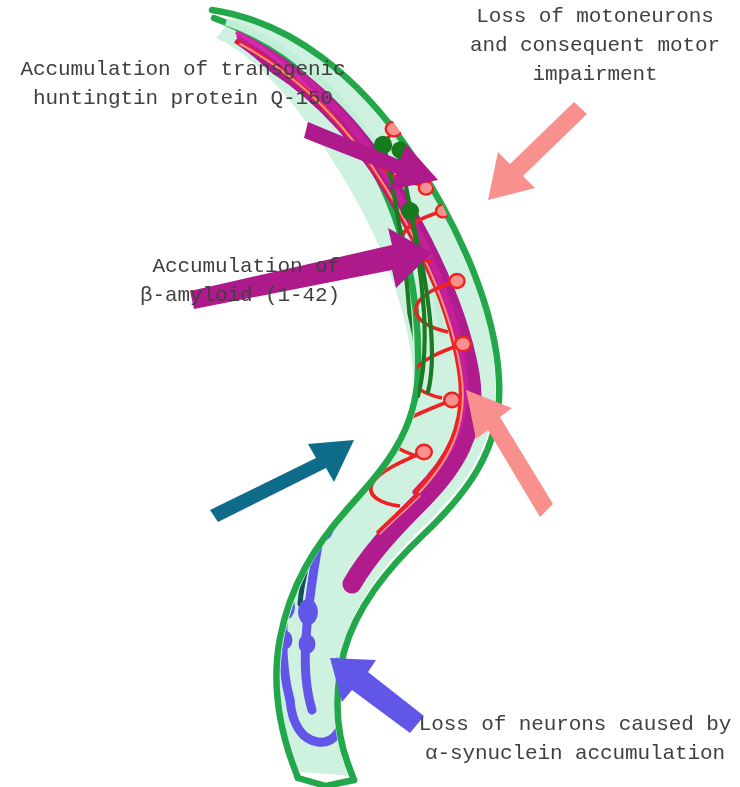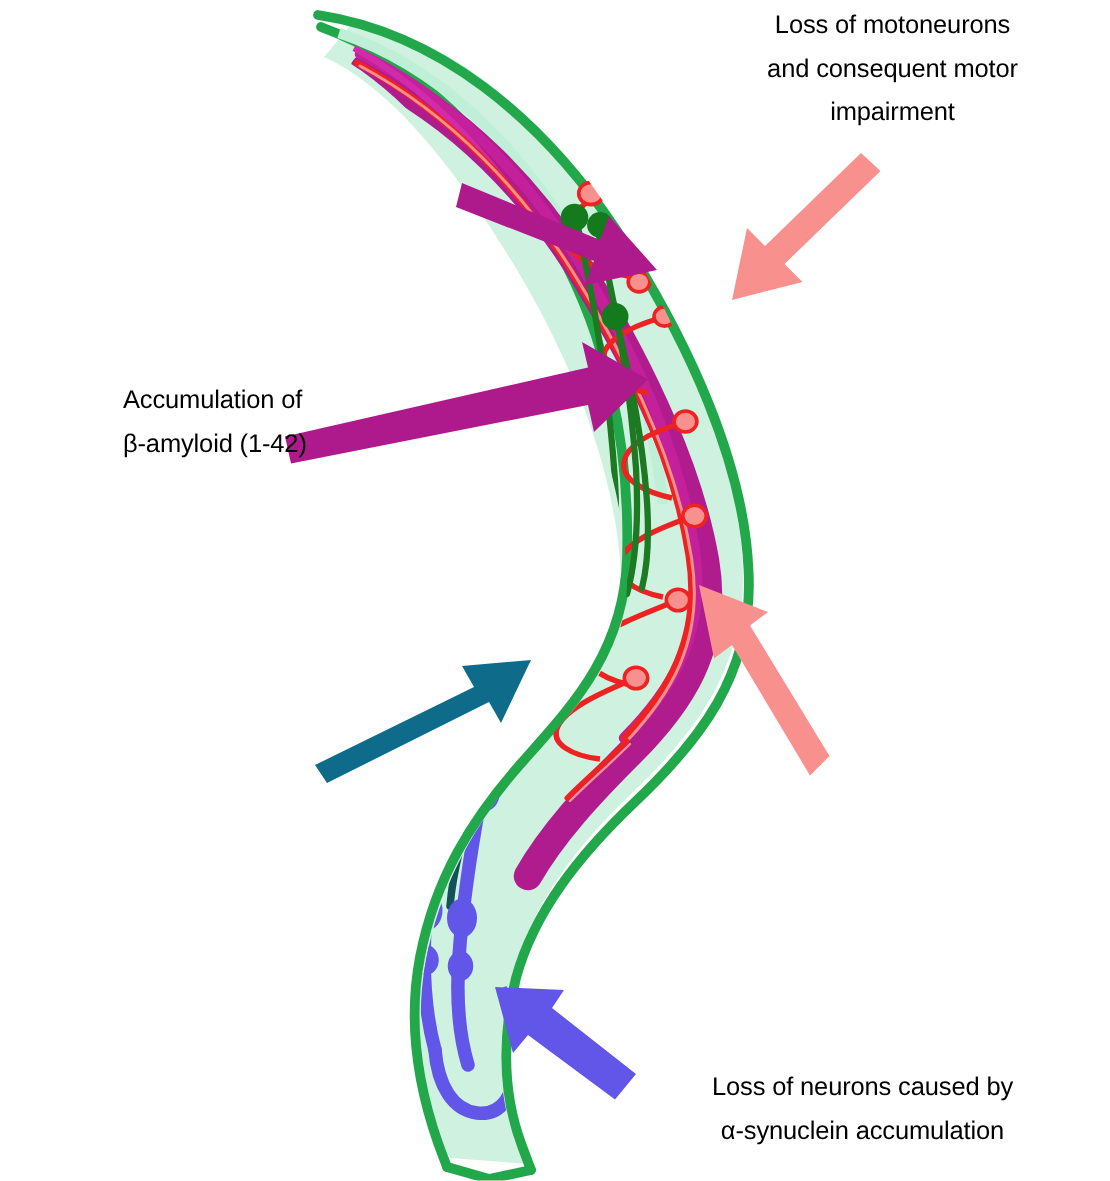--- a/index.html
+++ b/index.html
@@ -6,31 +6,31 @@
   html,body{margin:0;padding:0;background:#ffffff;}
   body{
     width:740px;height:787px;position:relative;overflow:hidden;
     font-family:"Liberation Sans","DejaVu Sans",sans-serif;
     color:#000;
   }
   #stage{position:absolute;inset:0;width:740px;height:787px;}
   svg#figure{position:absolute;left:0;top:0;width:740px;height:787px;display:block;}
   .lbl{
     position:absolute;
-    font-family:Liberation Sans, sans-serif;
-    font-size:17px;
+    font-family:Liberation Mono, monospace;
+    font-size:21px;
     line-height:29px;
-    color:#000000;
+    color:#404040;
     white-space:pre;
     letter-spacing:-0.1px;
   }
   .lbl.c{text-align:center;}
   #lbl-hd{left:8px;  top:55px;  width:350px; text-align:center;}
   #lbl-mn{left:452px;top:2px;   width:286px; text-align:center;}
-  #lbl-ab{left:82px; top:252px; width:258px; text-align:left;}
+  #lbl-ab{left:82px; top:252px; width:258px; text-align:right;}
   #lbl-lrrk{left:2px;top:472px; width:216px; text-align:center;}
   #lbl-sod{left:395px;top:530px;width:310px; text-align:center;}
   #lbl-syn{left:414px;top:710px;width:322px; text-align:center;}
 </style>
 </head>
 <body>
 
 <div id="stage">
 
   <svg id="figure" viewBox="0 0 740 787">
@@ -231,20 +231,22 @@
       <path fill="#6156E8" stroke="none" d="M 424,716
                L 368,672
                L 376,660
                L 330,658
                L 342,702
                L 352,690
                L 410,733 Z"></path>
     </g>
   </svg>
 
+  <div class="lbl c" id="lbl-hd">Accumulation of transgenic
+huntingtin protein Q-150</div>
 
   <div class="lbl c" id="lbl-mn">Loss of motoneurons
 and consequent motor
 impairment</div>
 
   <div class="lbl c" id="lbl-ab">Accumulation of
 β-amyloid (1-42)</div>
 
 
 

